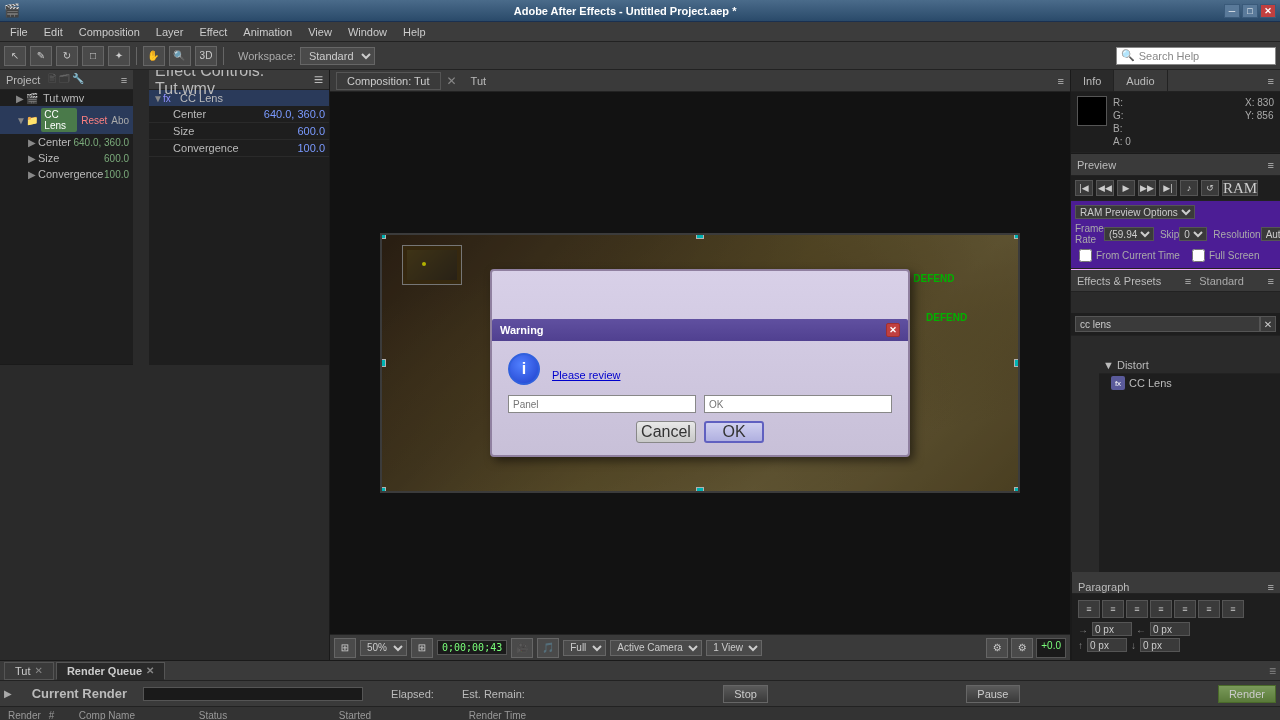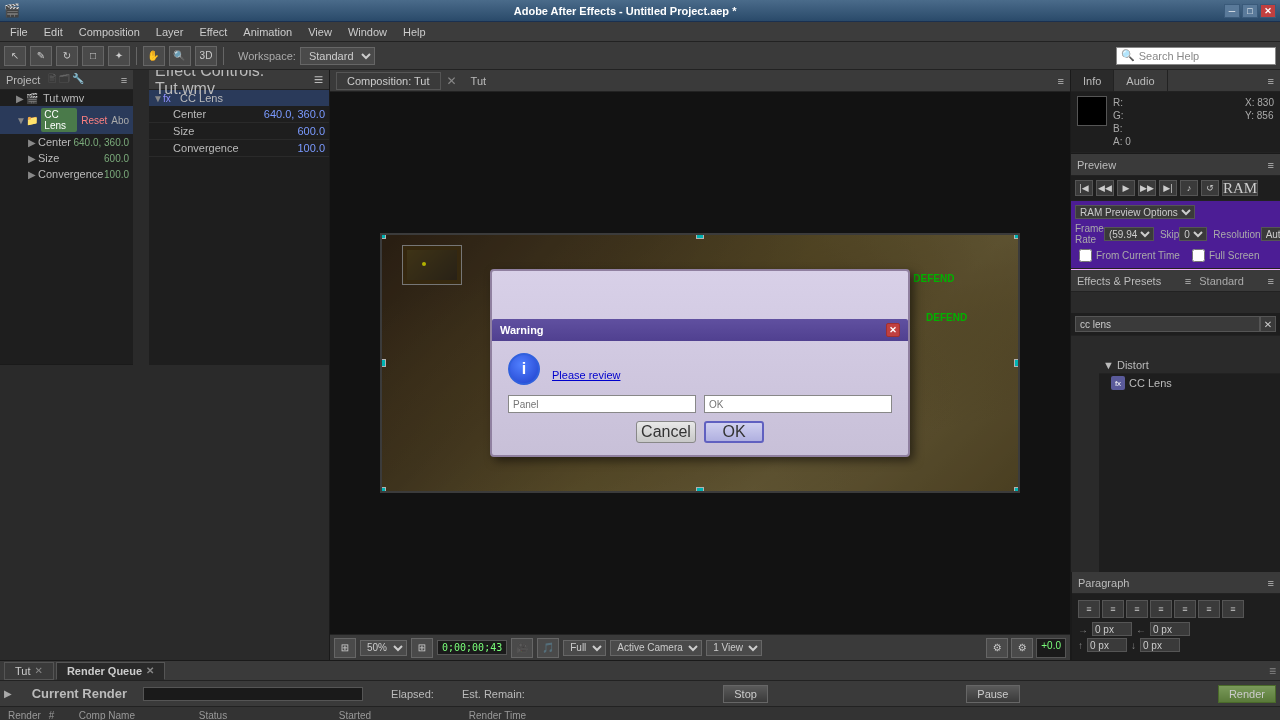--- a/index.html
+++ b/index.html
@@ -625,21 +625,21 @@
     
     #paragraph-panel {
       background: #2a2a2a;
       border-left: 1px solid #1a1a1a;
       overflow: hidden;
     }
     .para-header {
       height: 22px;
       background: #3a3a3a;
       display: flex;
-      align-items: center;
+      align-items: flex-end;
       padding: 0 6px;
       border-bottom: 1px solid #222;
       font-size: 11px;
       color: #bbb;
       gap: 16px;
     }
     .para-content {
       padding: 6px;
       background: #1e1e1e;
     }

